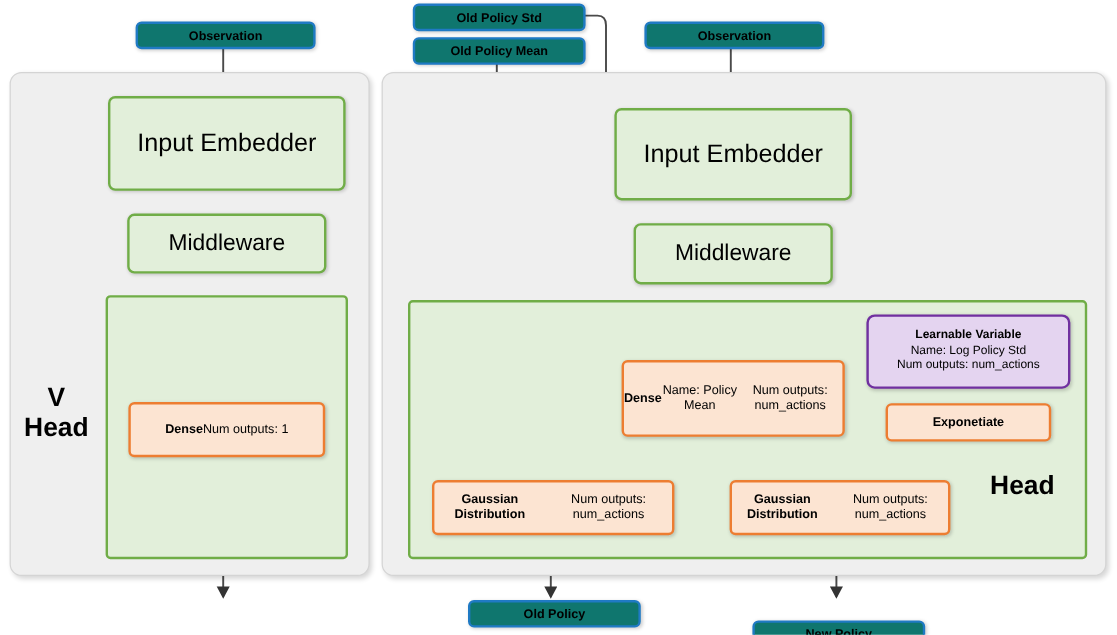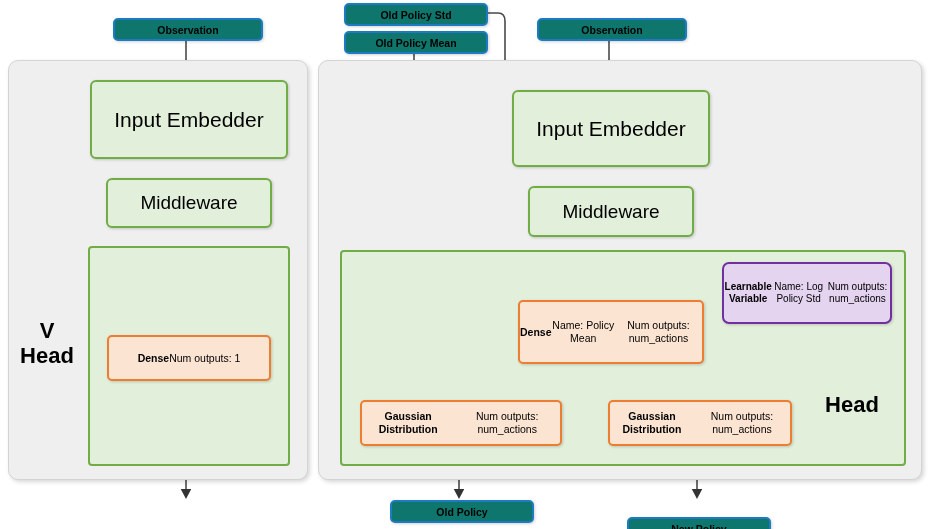--- a/index.html
+++ b/index.html
@@ -48,21 +48,21 @@
   }
   .orange-box .ttl{font-weight:bold;}
 
   
   .purple-box{
     position:absolute;
     background:#e4d4f0;
     border:2px solid #7030a0;
     border-radius:7px;
     box-shadow:1px 1px 3px rgba(0,0,0,0.18);
-    display:flex;flex-direction:row;align-items:center;justify-content:center;
+    display:flex;flex-direction:column;align-items:center;justify-content:center;
     color:#000;font-size:10px;line-height:12.5px;text-align:center;
   }
   .purple-box .ttl{font-weight:bold;}
 
   
   .blue-box{
     position:absolute;
     background:#0f766e;
     border:2px solid #1f7ac4;
     border-radius:5px;
@@ -159,20 +159,23 @@
     <span>Name: Policy Mean</span>
     <span>Num outputs: num_actions</span>
   </div>
 
   <div class="purple-box" style="left:722px;top:262px;width:166px;height:58px;">
     <span class="ttl">Learnable Variable</span>
     <span>Name: Log Policy Std</span>
     <span>Num outputs: num_actions</span>
   </div>
 
+  <div class="orange-box" style="left:738px;top:336px;width:134px;height:28px;">
+    <span class="ttl">Exponetiate</span>
+  </div>
 
   <div class="orange-box" style="left:360px;top:400px;width:198px;height:42px;">
     <span class="ttl">Gaussian Distribution</span>
     <span>Num outputs: num_actions</span>
   </div>
 
   <div class="orange-box" style="left:608px;top:400px;width:180px;height:42px;">
     <span class="ttl">Gaussian Distribution</span>
     <span>Num outputs: num_actions</span>
   </div>

